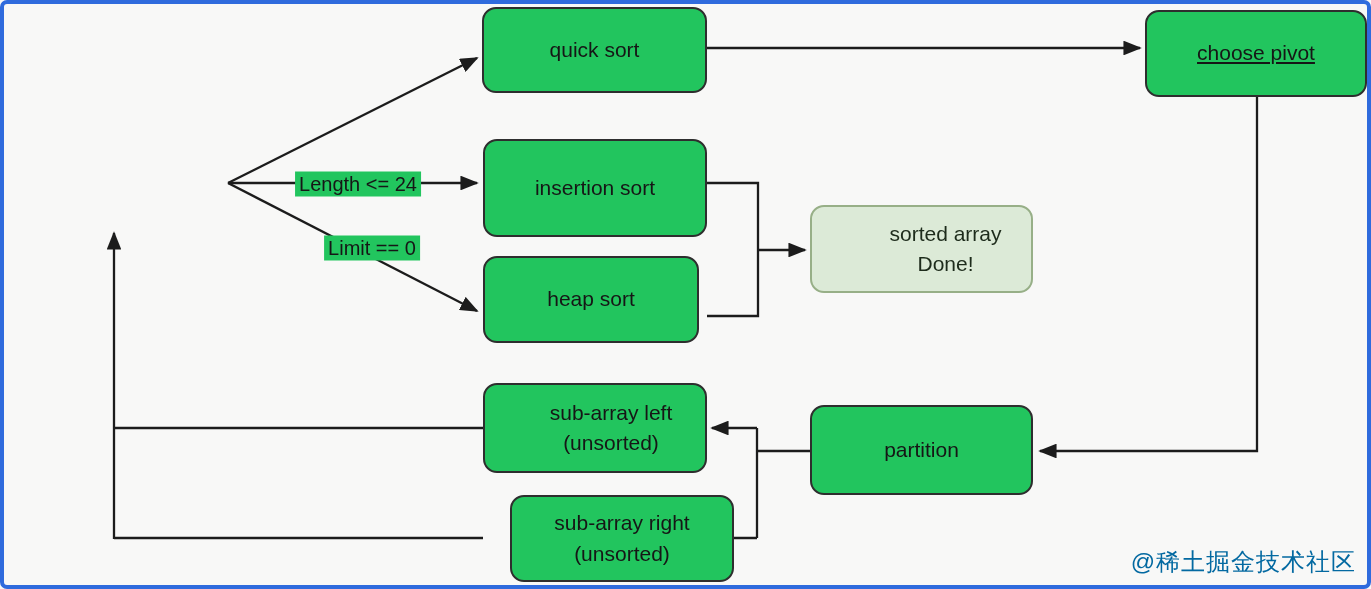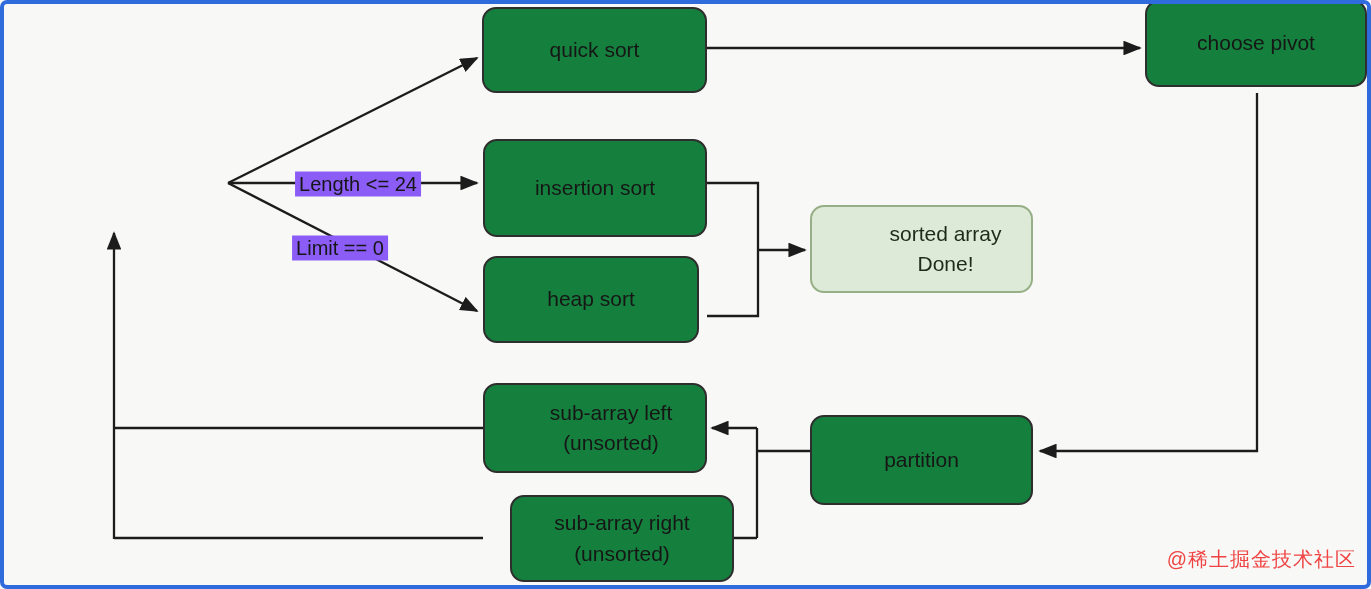--- a/index.html
+++ b/index.html
@@ -25,21 +25,21 @@
   }
   svg.connector-layer {
     position: absolute;
     left: 0;
     top: 0;
     z-index: 5;
   }
   .node {
     position: absolute;
     box-sizing: border-box;
-    background: #15803d;
+    background: #22c55e;
     border: 2.5px solid #2e2e2e;
     border-radius: 14px;
     display: flex;
     align-items: center;
     justify-content: center;
     text-align: center;
     font-size: 21px;
     line-height: 1.45;
     color: #161616;
     white-space: pre-line;
@@ -47,33 +47,33 @@
   }
   .node.done {
     background: #dcead7;
     border-color: #97af87;
     color: #1d2b1b;
     padding-left: 48px;
   }
   .edge-label {
     position: absolute;
     transform: translate(-50%, -50%);
-    background: #8b5cf6;
+    background: #22c55e;
     padding: 1px 4px;
     font-size: 20px;
     color: #161616;
     white-space: nowrap;
     z-index: 12;
   }
   .watermark {
     position: absolute;
     right: 15px;
     top: 546px;
-    font-size: 20px;
-    color: #ef4444;
+    font-size: 24px;
+    color: #0369a1;
     letter-spacing: 1px;
     z-index: 20;
     text-align: right;
   }
 </style>
 </head>
 <body>
 
 <div class="stage">
 
@@ -104,30 +104,30 @@
 
   <div class="node" style="left:482px; top:7px; width:225px; height:86px;">quick sort</div>
 
   <div class="node" style="left:483px; top:139px; width:224px; height:98px;">insertion sort</div>
 
   <div class="node" style="left:483px; top:256px; width:216px; height:87px;text-align:center;">heap sort</div>
 
   <div class="node done" style="left:810px; top:205px; width:223px; height:88px;">sorted array
 Done!</div>
 
-  <div class="node" style="left:1145px; top:0; width:222px; height:87px;">choose pivot</div>
+  <div class="node" style="left:1145px; top:10px; width:222px; height:87px;text-decoration:underline;">choose pivot</div>
 
-  <div class="node" style="left:810px; top:415px; width:223px; height:90px;">partition</div>
+  <div class="node" style="left:810px; top:405px; width:223px; height:90px;">partition</div>
 
   <div class="node" style="left:483px; top:383px; width:224px; height:90px;padding-left:32px;">sub-array left
 (unsorted)</div>
 
   <div class="node" style="left:483px; top:495px; width:224px; height:87px;margin-left:27px;">sub-array right
 (unsorted)</div>
 
   <div class="edge-label" style="left:358px; top:184px;">Length &lt;= 24</div>
 
-  <div class="edge-label" style="left:340px; top:248px;">Limit == 0</div>
+  <div class="edge-label" style="left:372px; top:248px;">Limit == 0</div>
 
   <div class="watermark">@稀土掘金技术社区</div>
 
   <div class="frame"></div>
 </div>
 
 </body></html>

